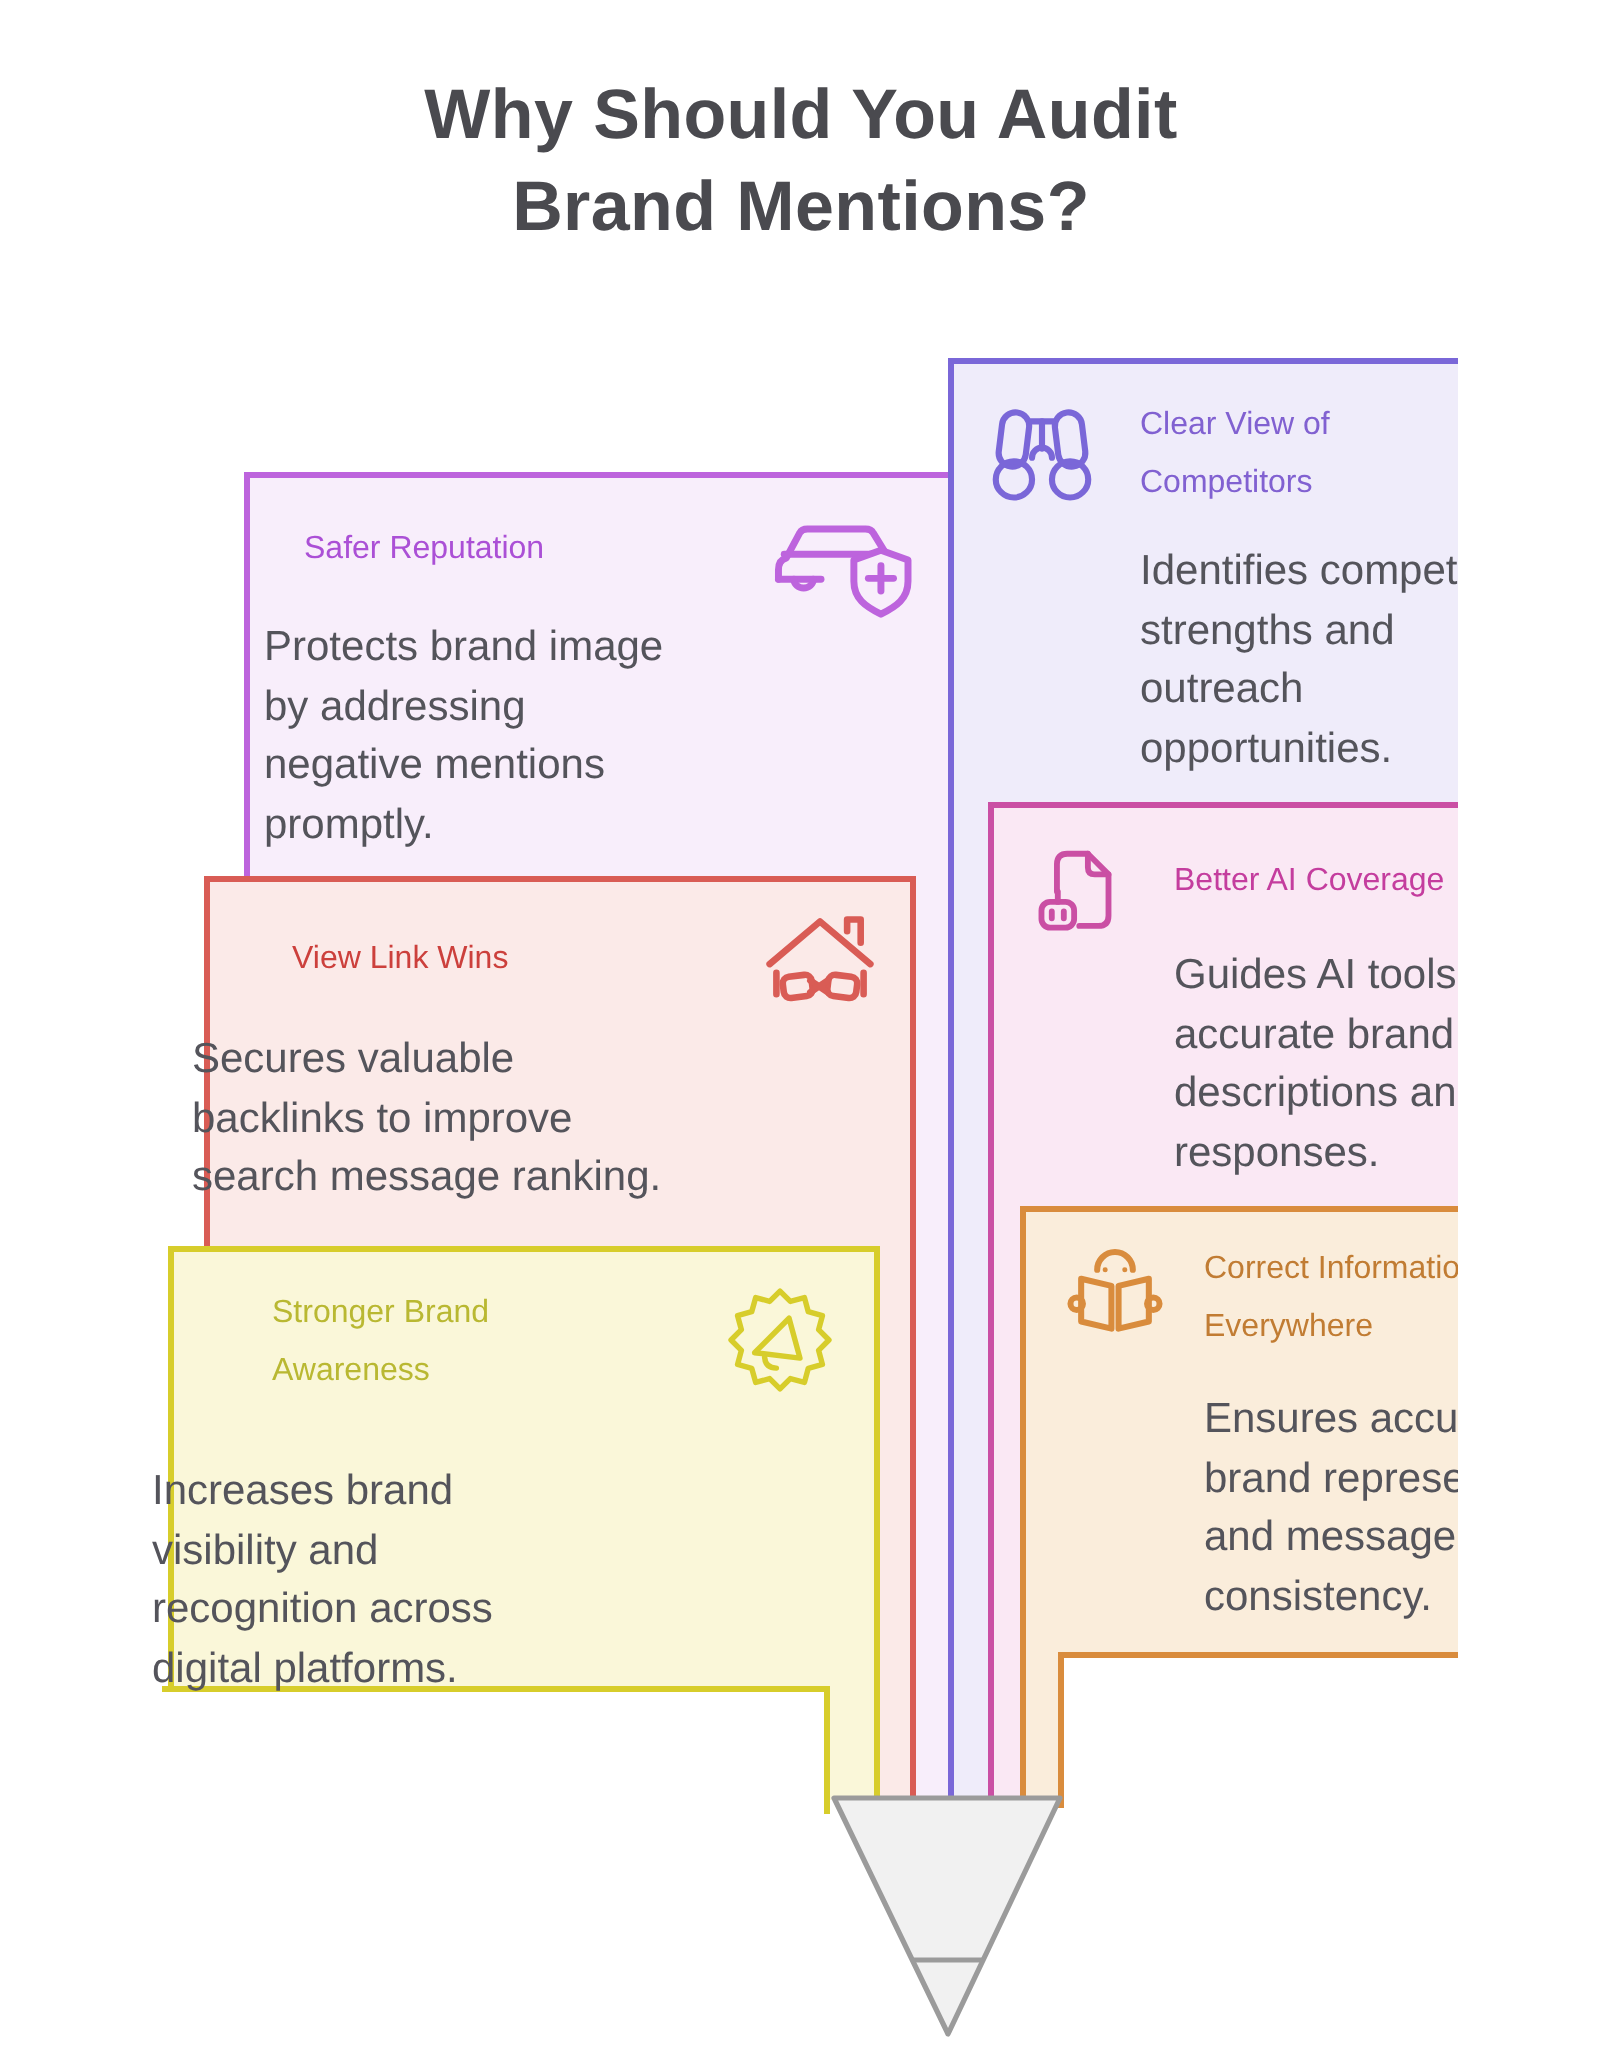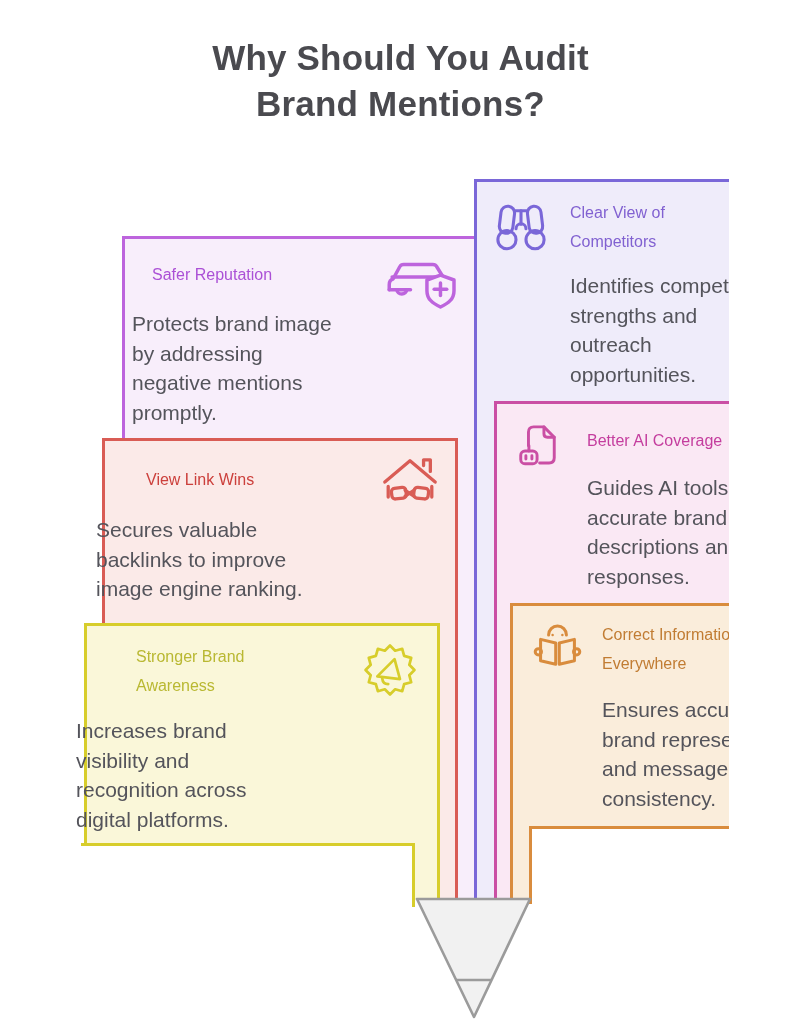--- a/index.html
+++ b/index.html
@@ -47,21 +47,21 @@
   #card-safer .card-title  {right:93px;top:21px;width:230px;}
   #card-safer .card-body   {right:93px;top:70px;width:250px;}
   #card-easy .icon         {right:14px;top:12px;width:62px;height:62px;}
   #card-easy .card-title   {right:89px;top:24px;width:220px;}
   #card-easy .card-body    {right:89px;top:74px;width:270px;}
   #card-better-ai .icon    {left:16px;top:16px;width:55px;height:55px;}
   #card-better-ai .card-title{left:90px;top:22px;width:250px;}
   #card-better-ai .card-body {left:90px;top:69px;width:250px;}
   #card-stronger .icon     {right:18px;top:15px;width:58px;height:58px;}
   #card-stronger .card-title{right:91px;top:16px;width:210px;}
-  #card-stronger .card-body {right:91px;top:90px;width:270px;}
+  #card-stronger .card-body {right:91px;top:105px;width:270px;}
   #card-correct-info .icon {left:16px;top:12px;width:57px;height:57px;}
   #card-correct-info .card-title{left:89px;top:14px;width:255px;}
   #card-correct-info .card-body {left:89px;top:89px;width:260px;}
   .pencil-tip{position:absolute;left:340px;top:886px;width:130px;height:126px;z-index:8;}
 </style>
 </head>
 <body>
 
 <div class="canvas" style="--heading-color: #4a4a4f; --body-color: #54545b; background: rgb(255, 255, 255);">
 
@@ -114,21 +114,21 @@
         <path d="M46,13 V7 h7 v12"></path>
         <rect x="13" y="36" width="15" height="11" rx="3.5" transform="rotate(-7 20.5 41.5)"></rect>
         <rect x="36" y="36" width="15" height="11" rx="3.5" transform="rotate(7 43.5 41.5)"></rect>
         <path d="M27,38.5 l9,6 M27,44.5 l9,-6"></path>
         <path d="M9.5,34.5 v11 M54.5,34.5 v11"></path>
       </svg>
     </div>
     <div class="card-title right-al">View Link Wins</div>
     <div class="card-body right-al">Secures valuable
 backlinks to improve
-image engine ranking.</div>
+search message ranking.</div>
   </div>
 
   <div class="card" id="card-better-ai" style="--accent: #ca4fa4; --bg: #fae8f4; --title-color: #c43d9e;">
     <div class="icon">
       <svg viewBox="0 0 64 64" fill="none" stroke="currentColor" stroke-width="3.4" stroke-linecap="round" stroke-linejoin="round">
         <path d="M18,30 V14 q0,-6 6,-6 h12 l12,12 v24 q0,6 -6,6 H31"></path>
         <path d="M36,8 v8 q0,4 4,4 h8"></path>
         <rect x="9" y="36" width="19" height="15" rx="5"></rect>
         <path d="M18.5,30 v6"></path>
         <path d="M15,41.5 v4 M22,41.5 v4"></path>

